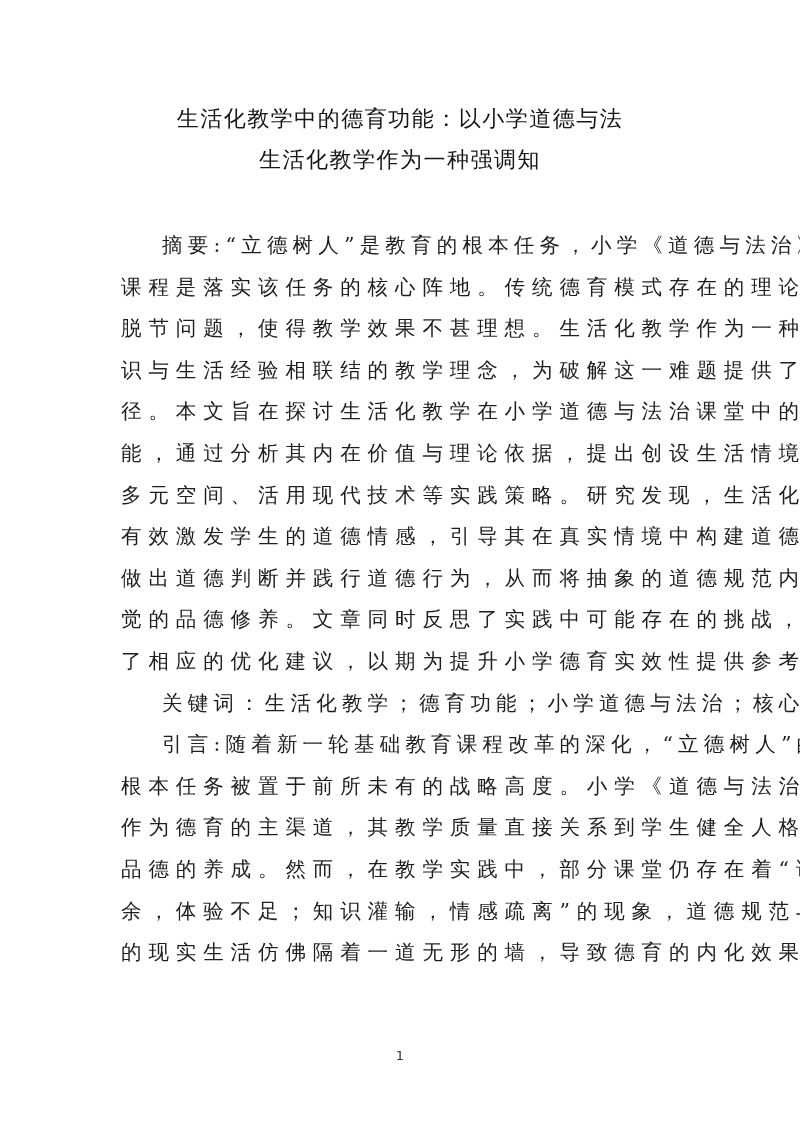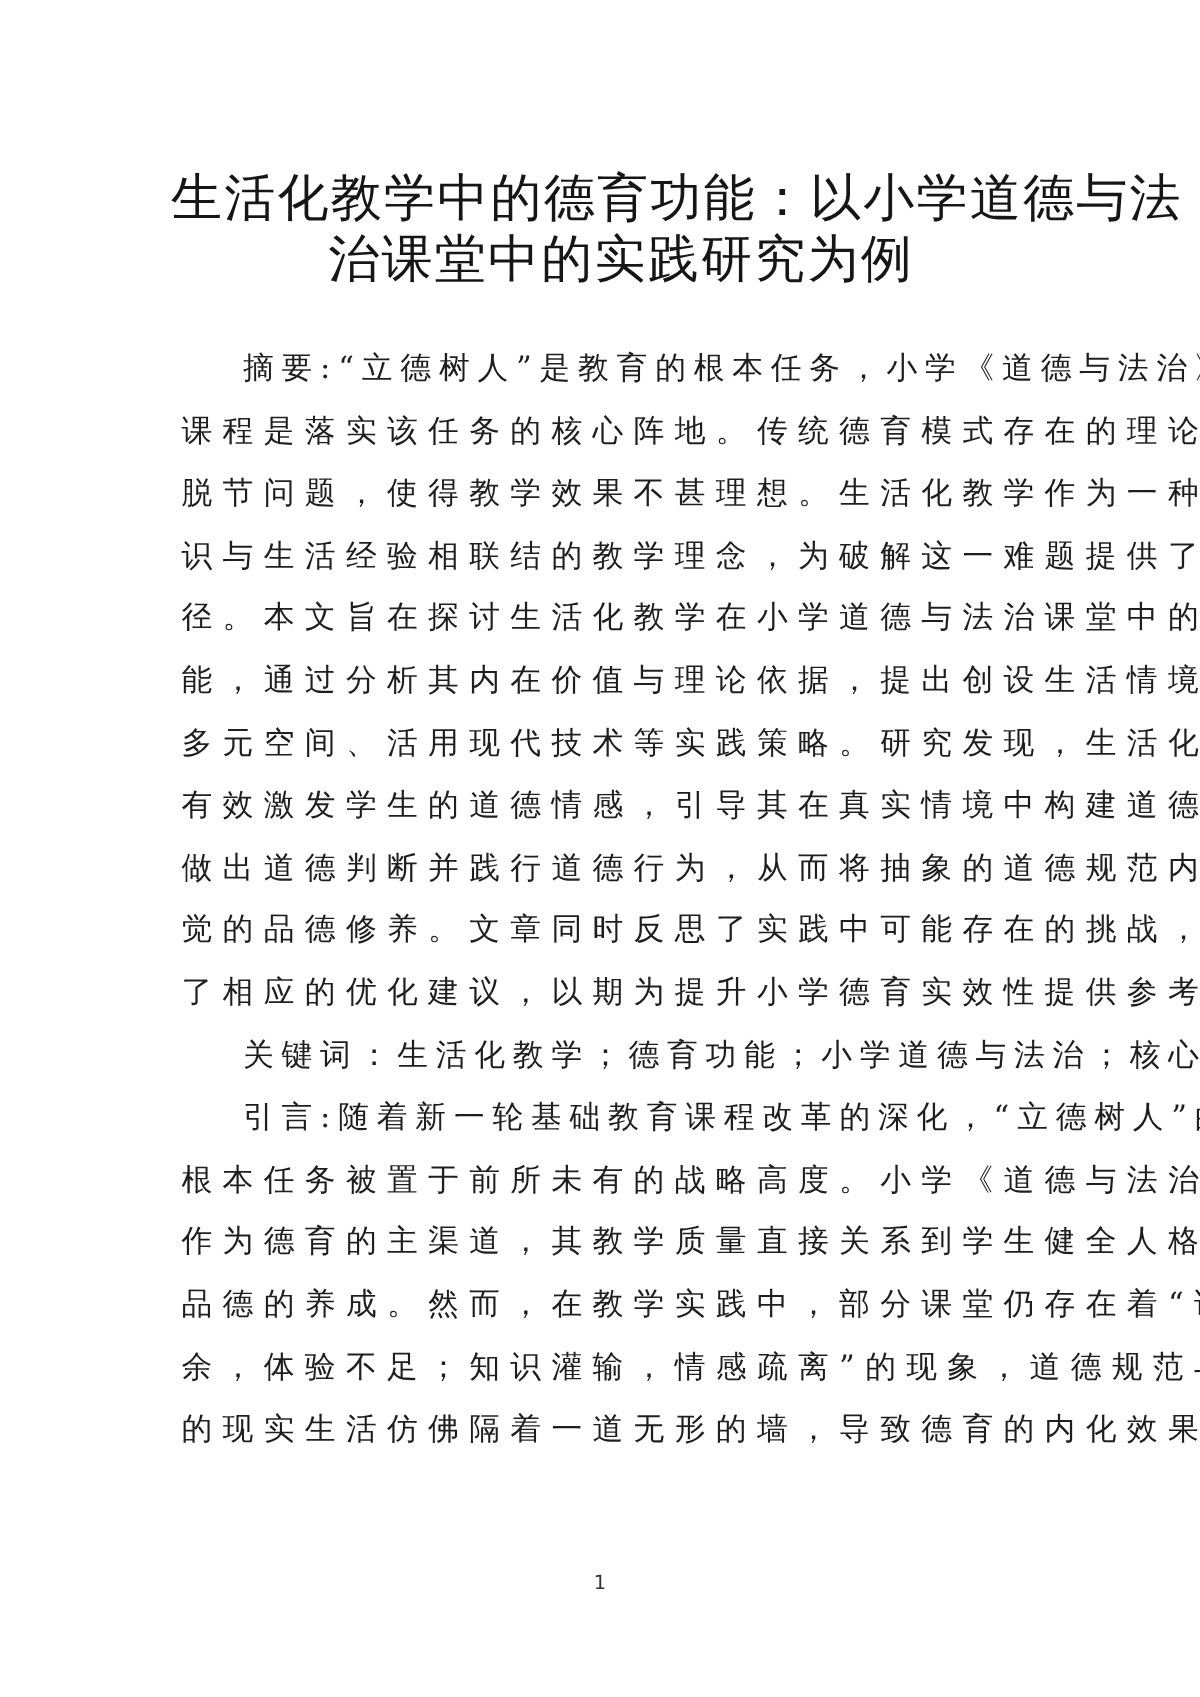--- a/index.html
+++ b/index.html
@@ -21,25 +21,25 @@
       height: 1131px;
       background: #ffffff;
     }
     .title {
       position: absolute;
       left: 100px;
       top: 98px;
       width: 600px;
       text-align: center;
       font-family: "DejaVu Sans", "Liberation Sans", sans-serif;
-      font-size: 34px;
+      font-size: 22px;
       line-height: 41px;
       letter-spacing: 1.5px;
       color: #161616;
-      margin: 14px;
+      margin: 0;
       font-weight: normal;
     }
     .title .line {
       display: block;
       white-space: nowrap;
     }
     .body {
       position: absolute;
       left: 121px;
       top: 225px;
@@ -72,21 +72,21 @@
       color: #333;
     }
   </style>
 </head>
 <body>
 
 <div class="page">
 
   <h1 class="title">
     <span class="line">生活化教学中的德育功能：以小学道德与法</span>
-    <span class="line">治课堂中的实践研究为例</span>
+    <span class="line">生活化教学作为一种强调知</span>
   </h1>
 
   <div class="body">
     <div>
       <span class="ln indent tight">摘要:“立德树人”是教育的根本任务，小学《道德与法治》</span>
       <span class="ln">课程是落实该任务的核心阵地。传统德育模式存在的理论与实践</span>
       <span class="ln">脱节问题，使得教学效果不甚理想。生活化教学作为一种强调知</span>
       <span class="ln">识与生活经验相联结的教学理念，为破解这一难题提供了有效路</span>
       <span class="ln">径。本文旨在探讨生活化教学在小学道德与法治课堂中的德育功</span>
       <span class="ln">能，通过分析其内在价值与理论依据，提出创设生活情境、联结</span>

